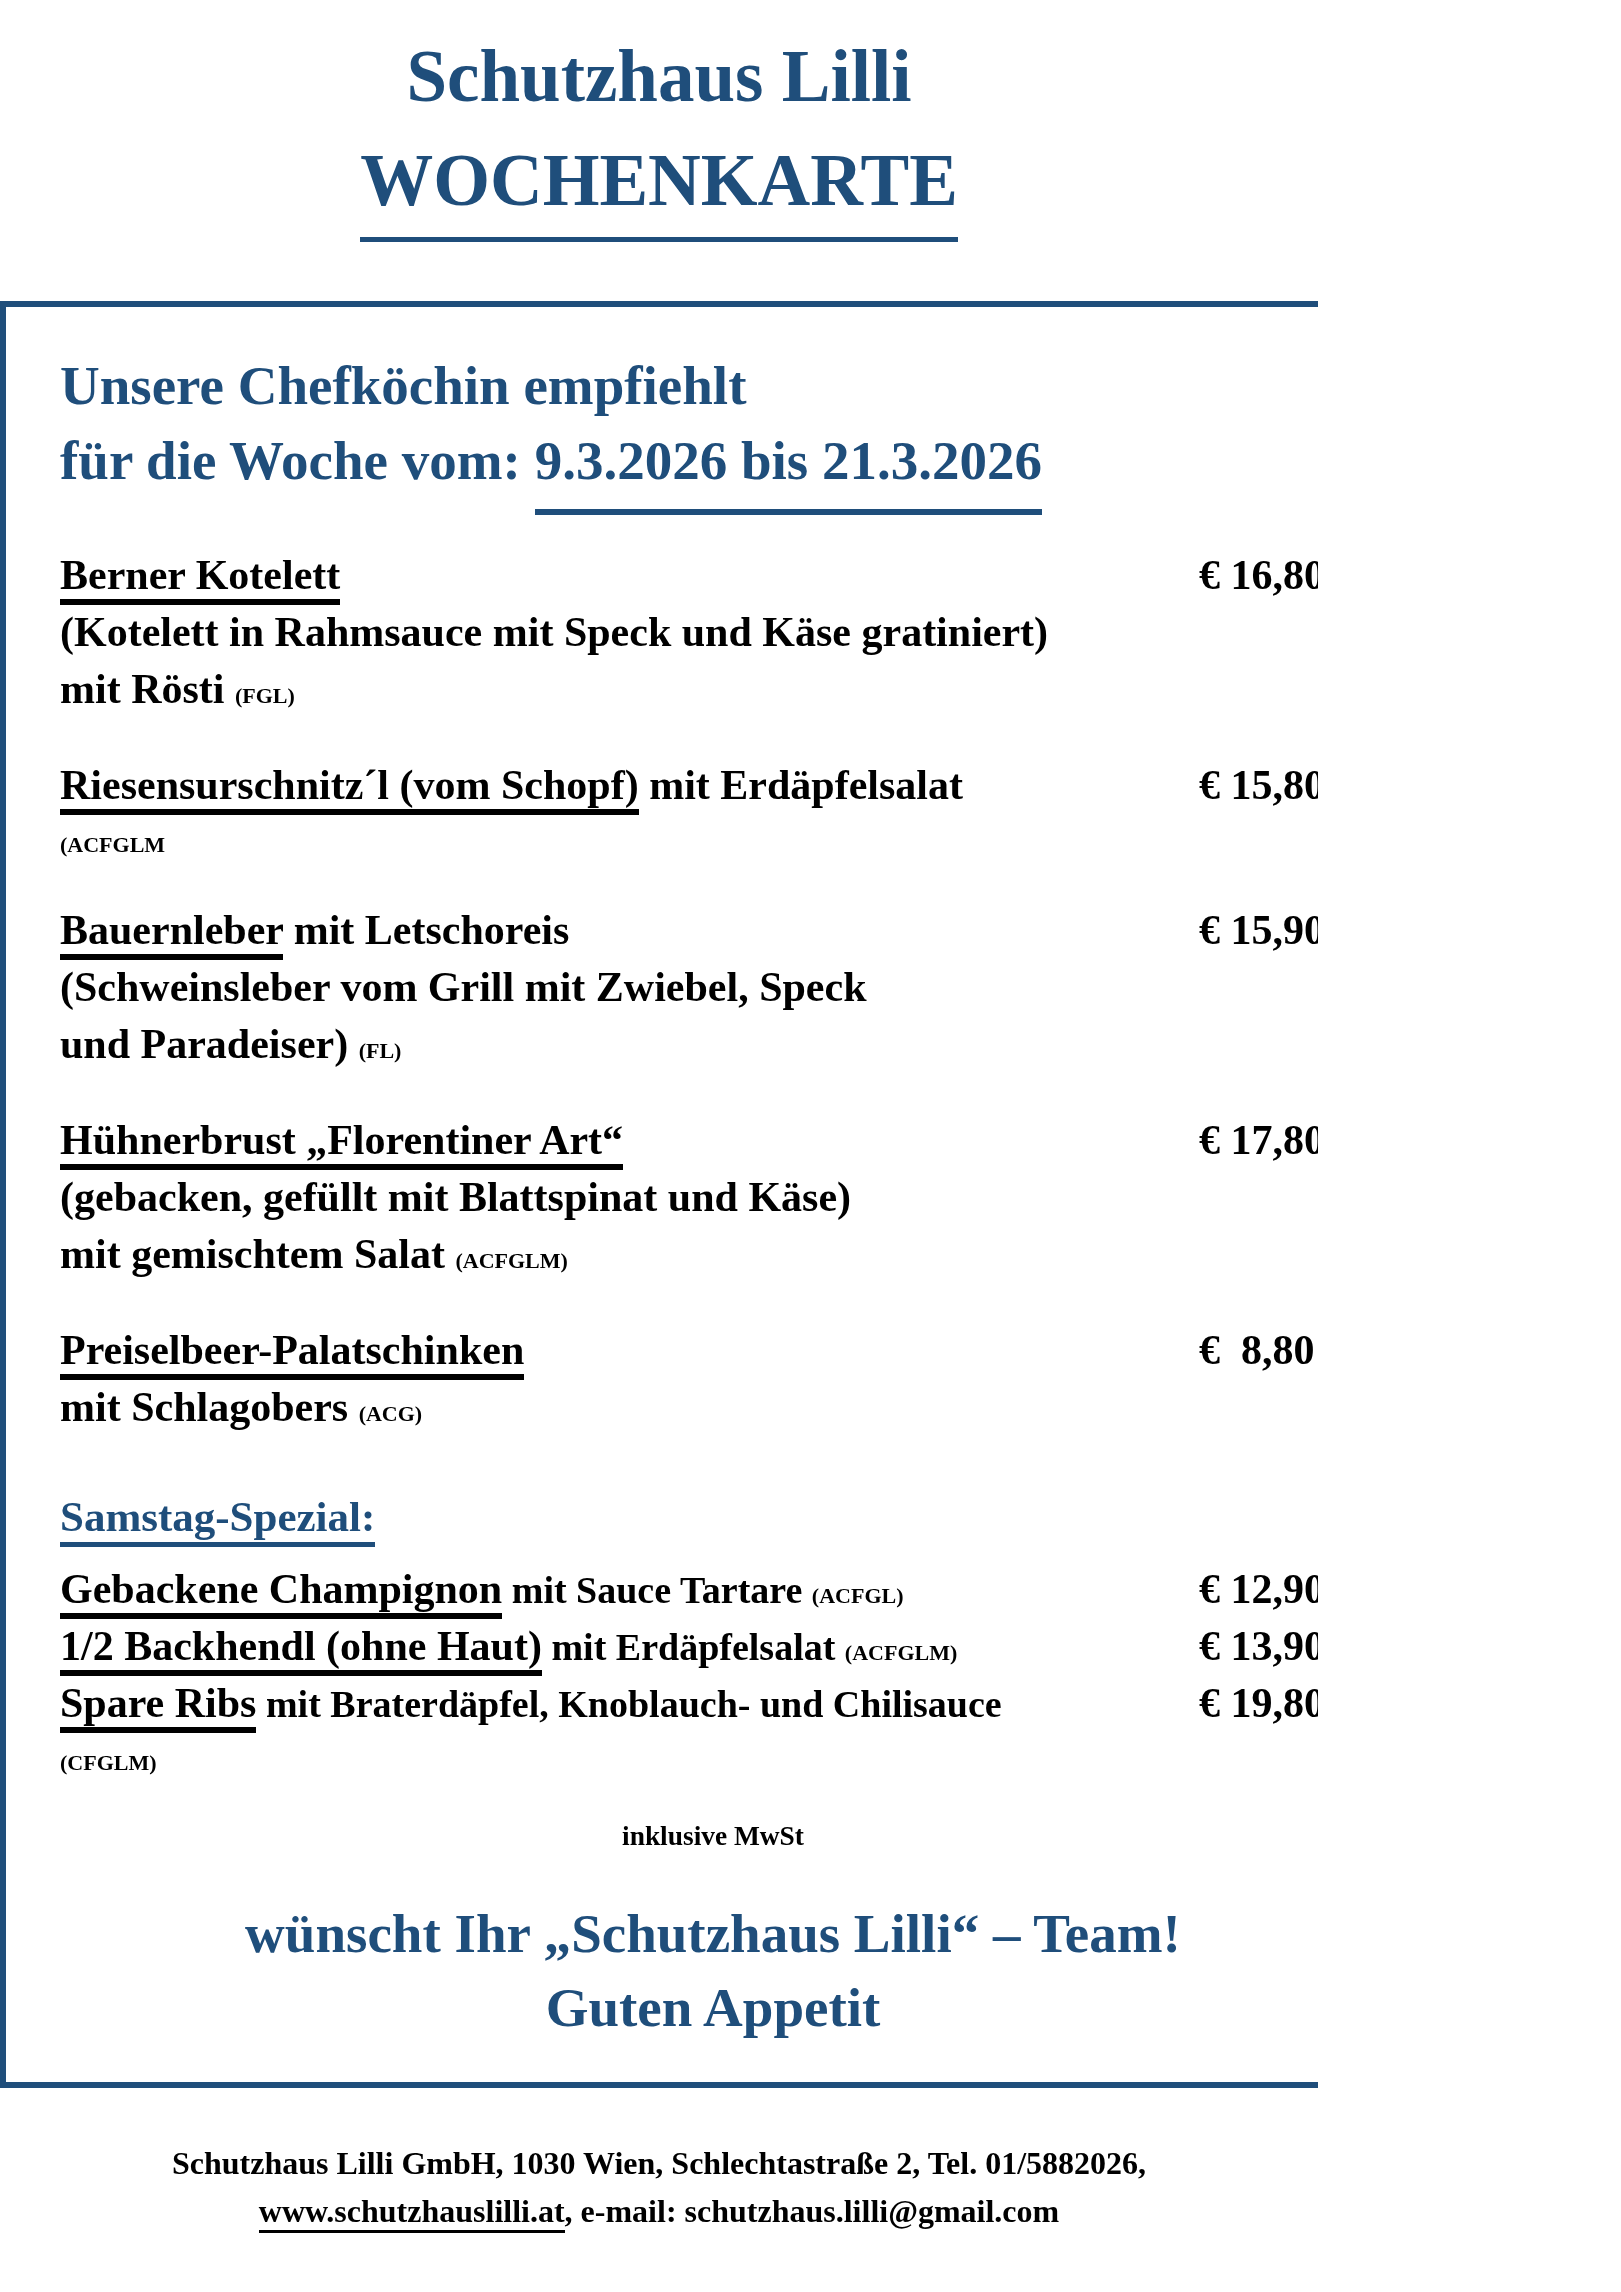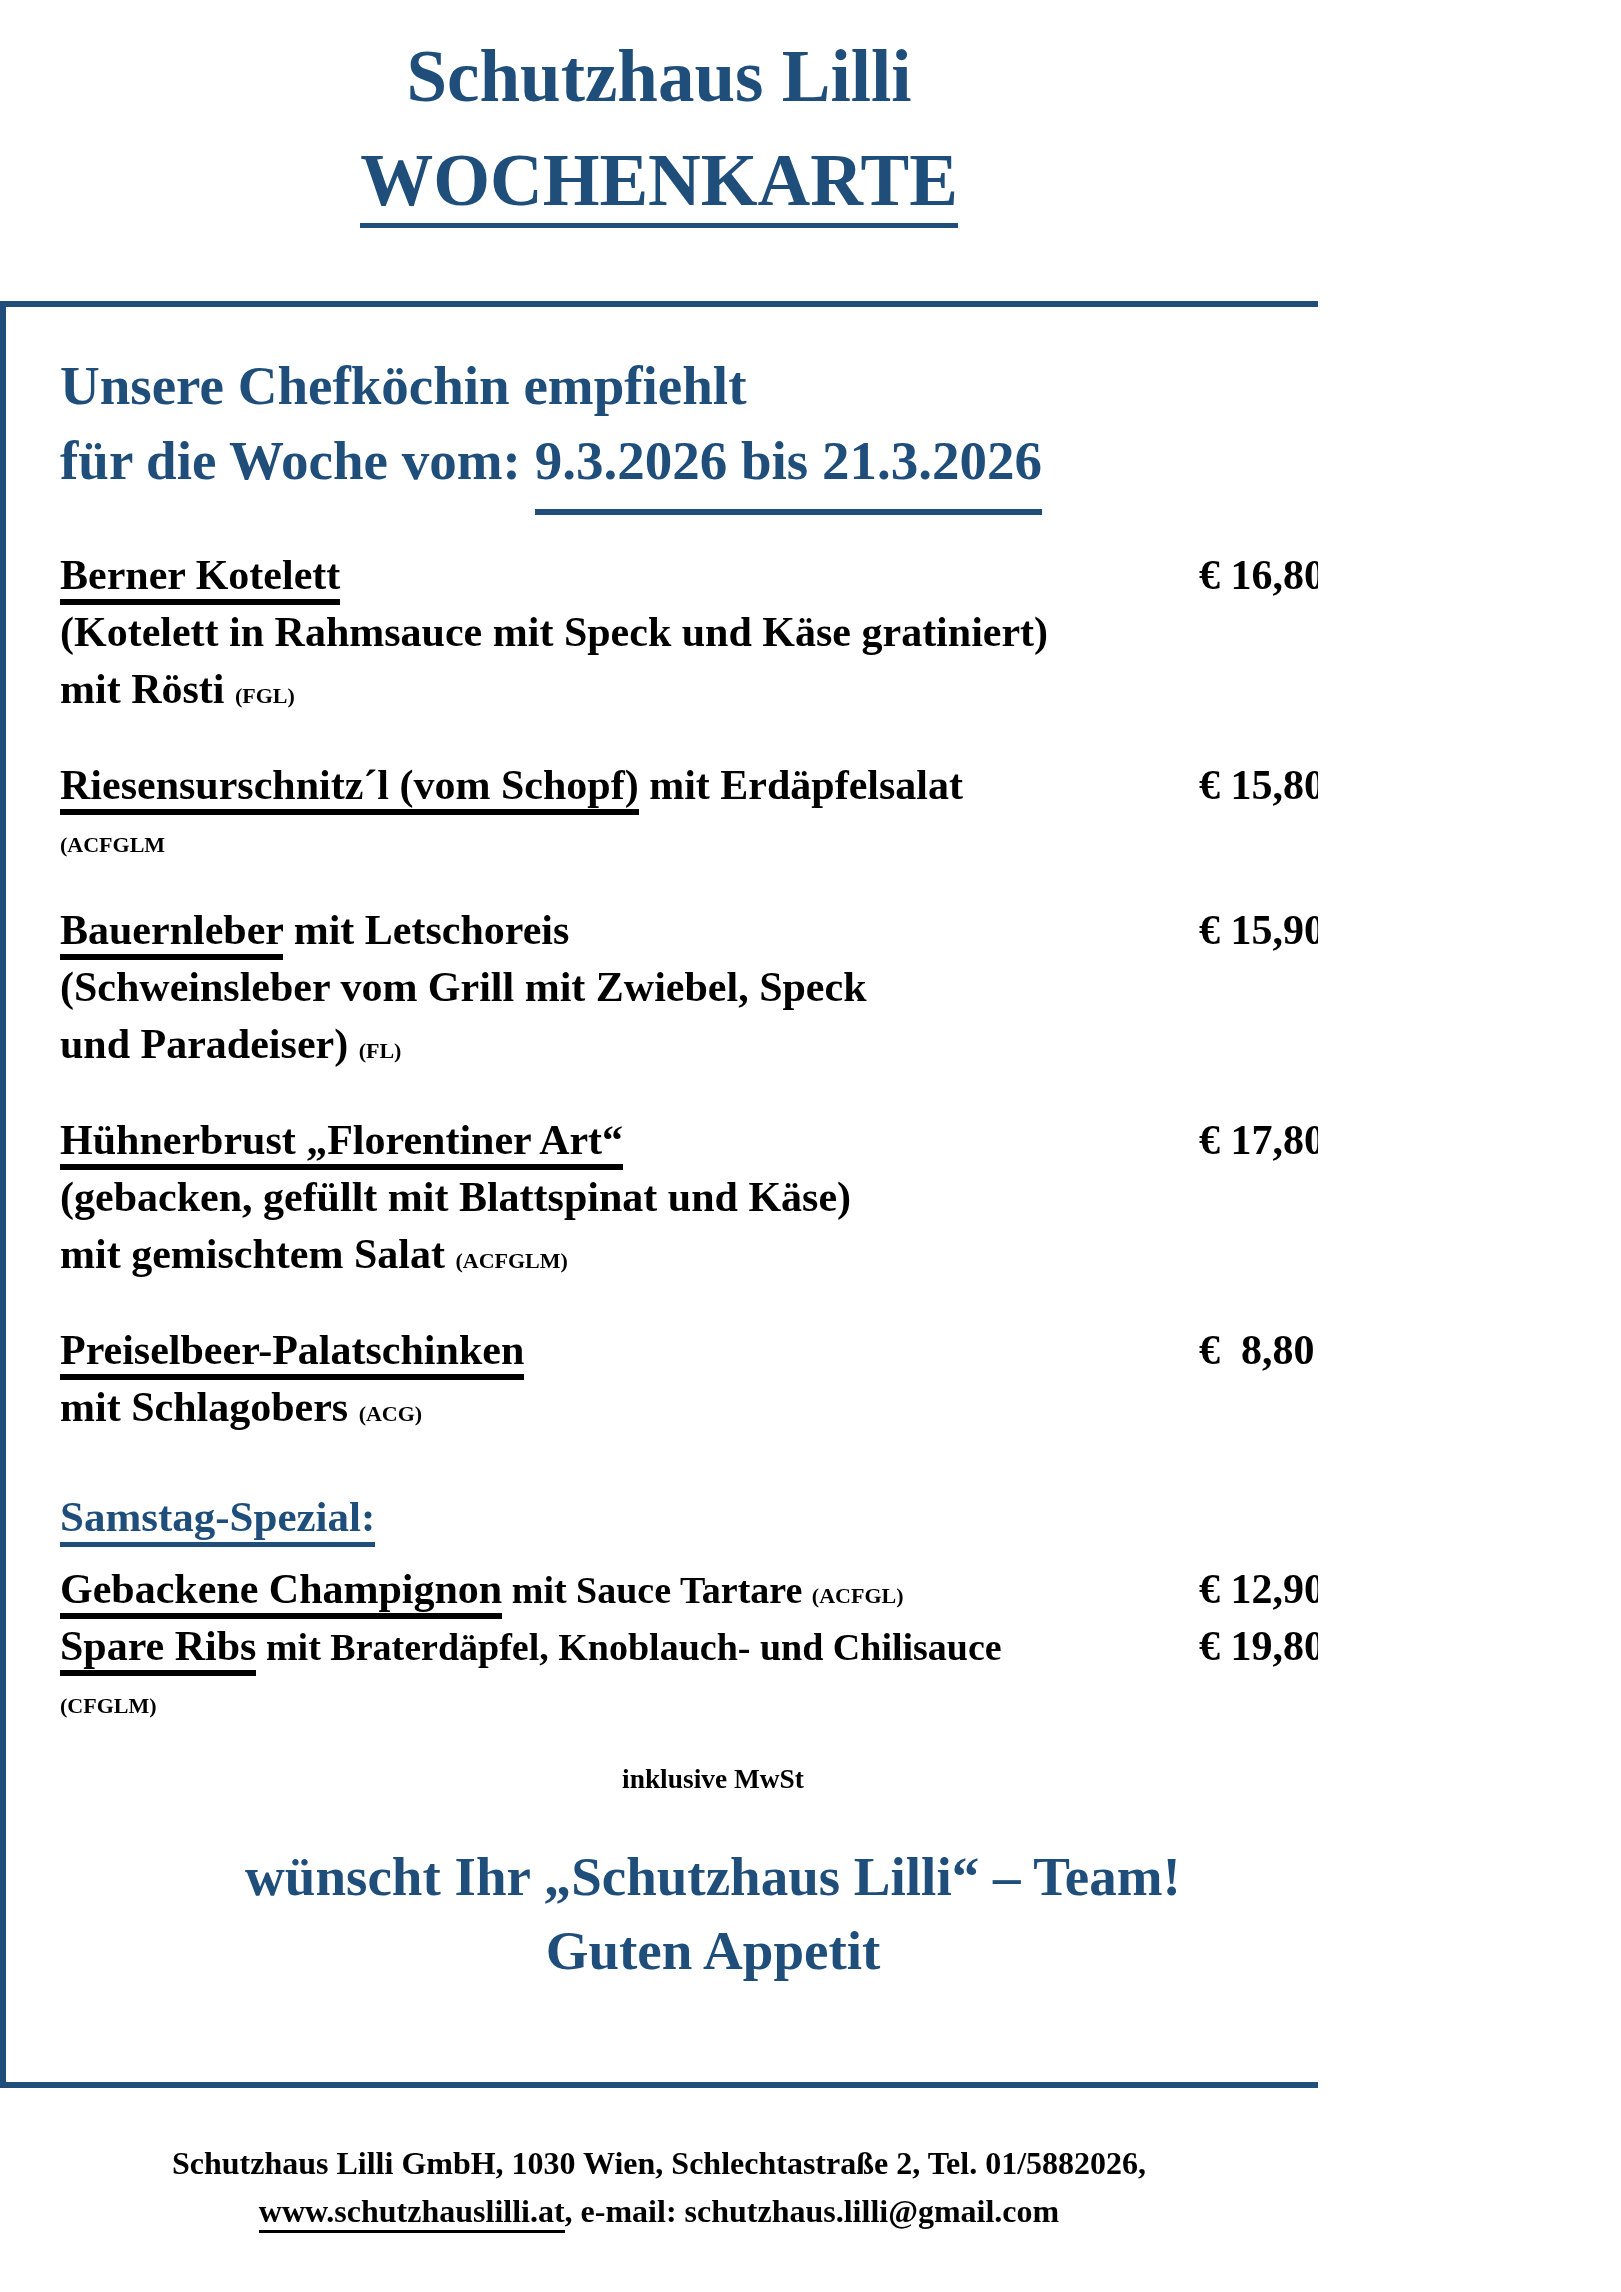--- a/index.html
+++ b/index.html
@@ -8,21 +8,21 @@
     width:1621px; height:2293px; background:#ffffff;
     font-family:"Liberation Serif","DejaVu Serif",serif;
     font-weight:bold; color:var(--text); overflow:hidden;
   }
   .page { position:relative; width:1318px; height:2293px; overflow:hidden; }
 
   
   .header { padding-top:29px; text-align:center; color:var(--accent); }
   .main-title { font-size:73px; line-height:1.32; }
   .main-subtitle-wrap { margin-top:7.8px; font-size:73px; line-height:1.32; }
-  .main-subtitle { border-bottom:5.9px solid var(--accent); padding-bottom:2px; }
+  .main-subtitle { border-bottom:5.9px solid var(--accent); padding-bottom:16px; }
 
   
   .menu-box {
     width:1426px; height:1787px; margin:71px auto 0;
     border:6.9px solid var(--accent); padding:33px 54px; overflow:hidden;
   }
   .box-heading { font-size:55px; line-height:1.35; color:var(--accent); text-align:left; margin-top:9.8px; }
   .dates { border-bottom:6.9px solid var(--accent); padding-bottom:18px; }
 
   
@@ -114,20 +114,26 @@
       <div class="special-block">
         <div class="special-heading-row"><span class="special-heading">Samstag-Spezial:</span></div>
 
         <div class="item special">
           <div class="title-row">
             <div class="title-left"><span class="dish">Gebackene Champignon</span><span class="suffix"> mit Sauce Tartare </span><span class="allergen">(ACFGL)</span></div>
             <div class="price">€ 12,90</div>
           </div>
         </div>
 
+        <div class="item special">
+          <div class="title-row">
+            <div class="title-left"><span class="dish">1/2 Backhendl (ohne Haut)</span><span class="suffix"> mit Erdäpfelsalat </span><span class="allergen">(ACFGLM)</span></div>
+            <div class="price">€ 13,90</div>
+          </div>
+        </div>
 
         <div class="item special">
           <div class="title-row">
             <div class="title-left"><span class="dish">Spare Ribs</span><span class="suffix"> mit Braterdäpfel, Knoblauch- und Chilisauce</span><span class="allergen"></span></div>
             <div class="price">€ 19,80</div>
           </div>
           <div class="desc-line small"><span class="allergen">(CFGLM)</span></div>
         </div>
       </div>
 

